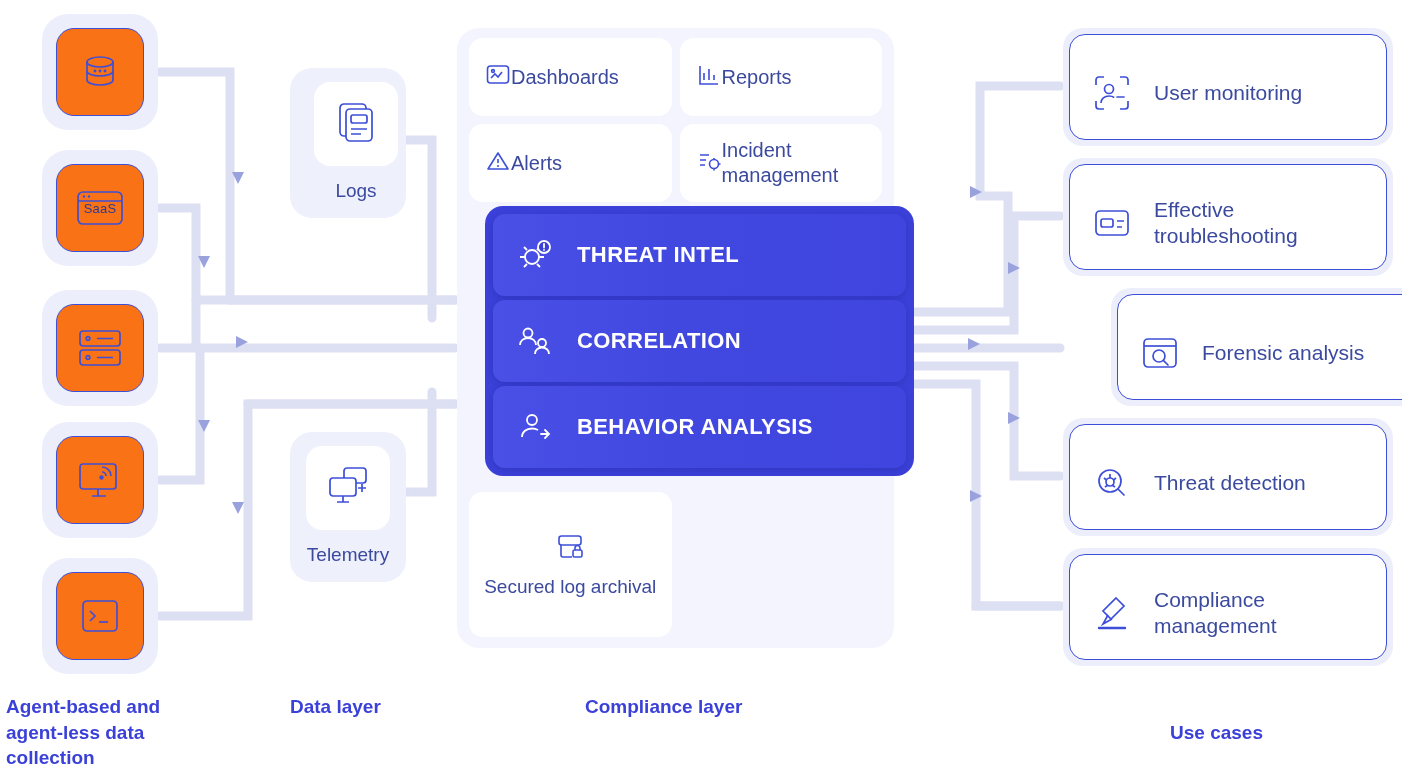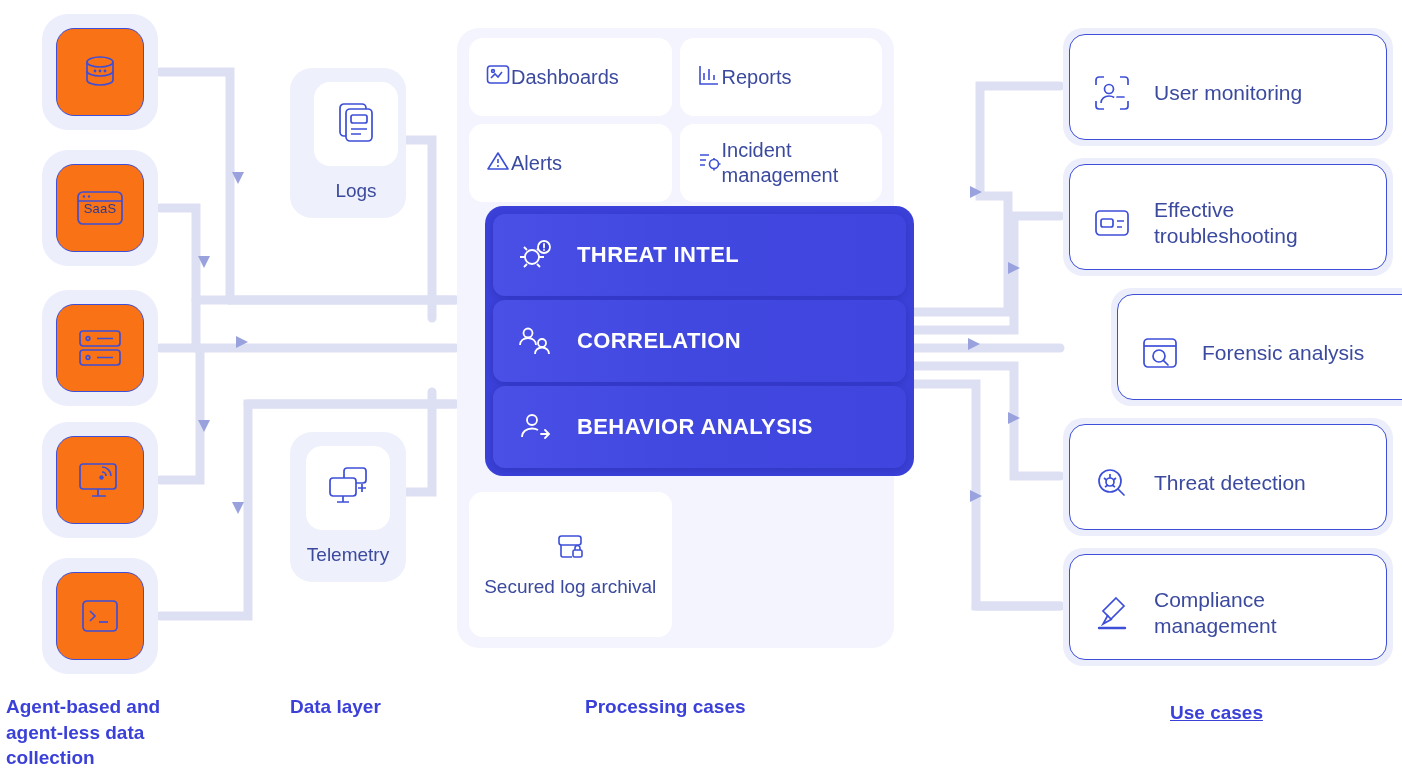--- a/index.html
+++ b/index.html
@@ -450,16 +450,16 @@
           <path d="M18 24l-5 9 9-5"></path>
           <path d="M9 37h26" stroke-linecap="round" stroke-width="2.4"></path>
         </svg>
       </span>
       <span class="lbl">Compliance management</span>
     </div>
   </div>
 
   <div class="colcap" style="left:6px; top:694px; width:200px;">Agent-based and agent-less data collection</div>
   <div class="colcap" style="left:290px; top:694px; width:190px;">Data layer</div>
-  <div class="colcap" style="left:585px; top:694px; width:230px;">Processing cases</div>
-  <div class="colcap" style="left:1170px; top:700px; width:220px;text-decoration:underline;">Use cases</div>
+  <div class="colcap" style="left:585px; top:694px; width:230px;">Compliance layer</div>
+  <div class="colcap" style="left:1170px; top:720px; width:220px;">Use cases</div>
 
 </div>
 
 </body></html>

